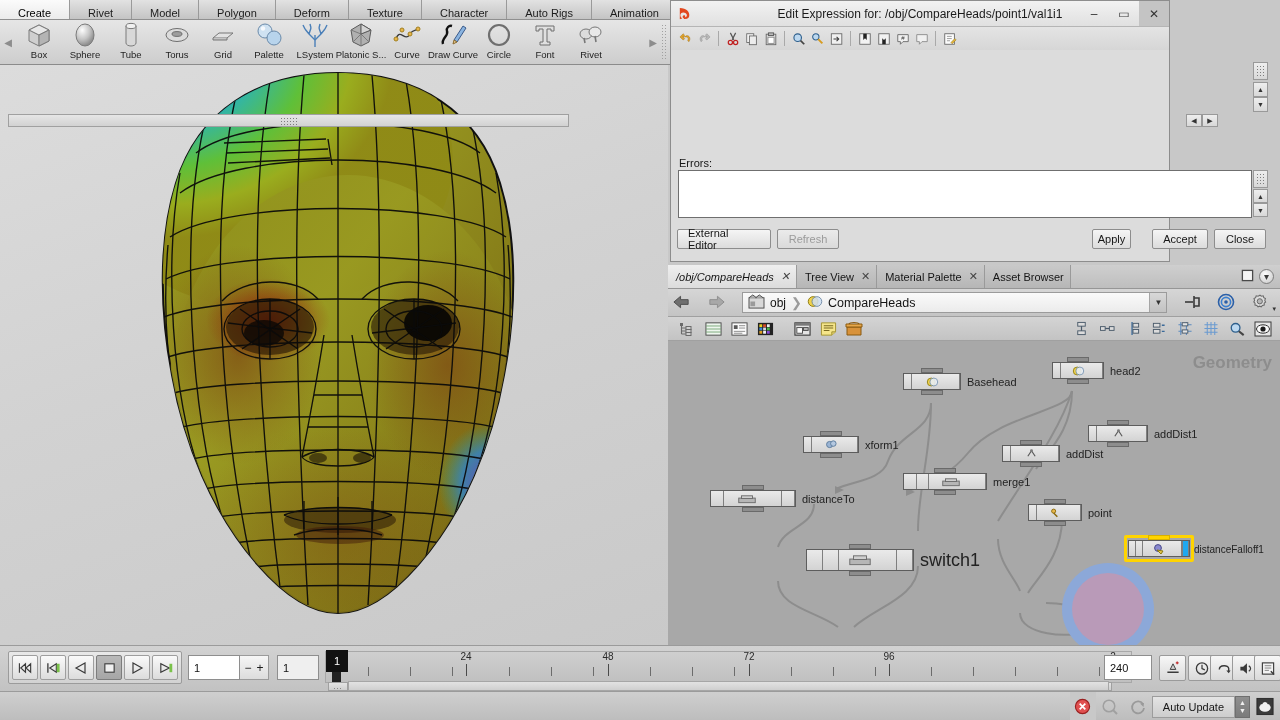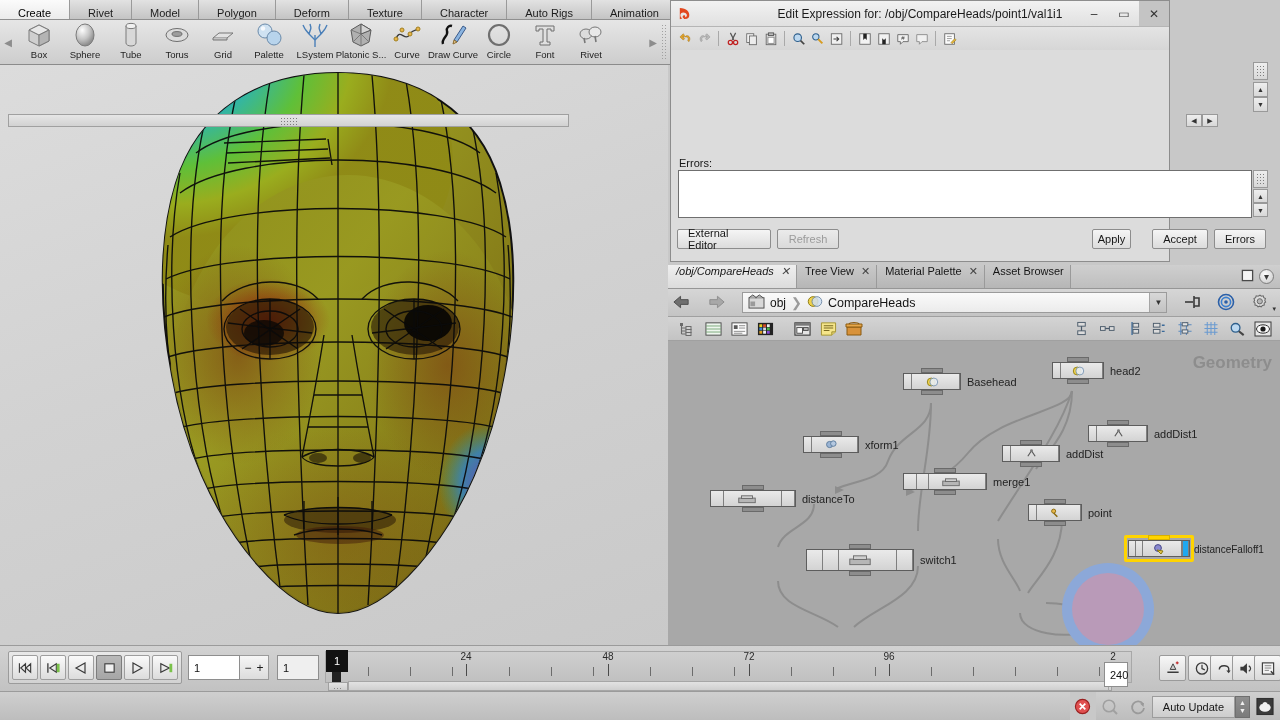--- a/index.html
+++ b/index.html
@@ -233,21 +233,21 @@
     position: absolute; left: 668px; top: 265px; width: 612px; height: 380px;
     background: #cfcfcf;
   }
   #net-tabs {
     position: absolute; left: 0; top: 0; right: 0; height: 24px;
     background: linear-gradient(#cfcfcf, #bebebe);
     border-bottom: 1px solid #969696;
     display: flex; align-items: stretch;
   }
   .net-tab {
-    display: flex; padding: 0 6px 0 8px; gap: 7px;
+    display: flex; align-items: center; padding: 0 6px 0 8px; gap: 7px;
     font-size: 11px; color: #151515;
     background: linear-gradient(#c9c9c9, #b6b6b6);
     border-right: 1px solid #9a9a9a;
     white-space: nowrap;
   }
   .net-tab.active {
     background: linear-gradient(#efefef, #dcdcdc);
     font-style: italic;
   }
   .net-tab .x { font-size: 11px; color: #444; }
@@ -304,21 +304,21 @@
     position: absolute; left: 50%; transform: translateX(-50%);
     width: 22px; height: 5px; background: #8d8d8d; border: 1px solid #6a6a6a;
   }
   .node-top { top: -5px; }
   .node-bot { bottom: -5px; }
   .node-label {
     position: absolute; left: 100%; top: 50%; transform: translateY(-50%);
     margin-left: 6px; white-space: nowrap; color: #222;
   }
   .node-label.sm { font-size: 11px; }
-  .node-label.lg { font-size: 11px; }
+  .node-label.lg { font-size: 18px; }
   .node-label.xs { font-size: 10px; }
   .sel-ring {
     position: absolute; border: 3px solid #ffd400; border-radius: 2px;
   }
   .halo {
     position: absolute; border-radius: 50%;
   }
 </style>
 </head>
 <body>
@@ -774,21 +774,21 @@
       <span class="gripdots" style="width:9px;height:12px"></span>
     </div>
     <div class="scroll-box" style="left:0;top:19px;width:15px;height:14px;">▲</div>
     <div class="scroll-box" style="left:0;top:33px;width:15px;height:14px;">▼</div>
   </div>
 
   <div class="dlg-btn" style="position:absolute;left:677px;top:229px;width:94px">External Editor</div>
   <div class="dlg-btn disabled" style="position:absolute;left:777px;top:229px;width:62px">Refresh</div>
   <div class="dlg-btn" style="position:absolute;left:1092px;top:229px;width:39px">Apply</div>
   <div class="dlg-btn" style="position:absolute;left:1152px;top:229px;width:56px">Accept</div>
-  <div class="dlg-btn" style="position:absolute;left:1214px;top:229px;width:52px">Errors</div>
+  <div class="dlg-btn" style="position:absolute;left:1214px;top:229px;width:52px">Close</div>
 
   <div id="net-pane">
 
     <div id="net-tabs" class="nosel">
       <div class="net-tab active">
         <span>/obj/CompareHeads</span>
         <span class="x">✕</span>
       </div>
       <div class="net-tab">
         <span>Tree View</span>
@@ -1262,21 +1262,21 @@
 
       <div id="playhead">
         <span>1</span>
       </div>
       <div id="playhead-stem"></div>
       <div class="dots3" style="left:2px;bottom:-9px">...</div>
       <div class="dots3" style="left:766px;bottom:-9px">...</div>
       <div style="position:absolute;left:22px;bottom:-9px;right:22px;height:10px;background:linear-gradient(#e2e2e2,#cfcfcf);border:1px solid #a6a6a6"></div>
     </div>
 
-    <div class="numfield" style="position:absolute;left:1104px;top:16px;width:24px">240</div>
+    <div class="numfield" style="position:absolute;left:1104px;top:9px;width:48px">240</div>
     <div class="pb-ico" style="position:absolute;left:1159px;top:9px">
       <svg width="16" height="15" viewBox="0 0 16 16">
           <path d="M2 12 H14" stroke="#3a3a3a" stroke-width="1.6"></path>
           <path d="M5 9 L8 3 L11 9 Z" fill="#cfcfcf" stroke="#3a3a3a"></path>
           <path d="M11 2 L14 2 M12.5 0.5 L12.5 3.5" stroke="#c03030" stroke-width="1.3"></path>
         </svg>
     </div>
     <div class="pb-ico" style="position:absolute;left:1188px;top:9px">
       <svg width="16" height="15" viewBox="0 0 16 16">
           <circle cx="8" cy="8" r="6" fill="none" stroke="#3a3a3a" stroke-width="1.4"></circle>

